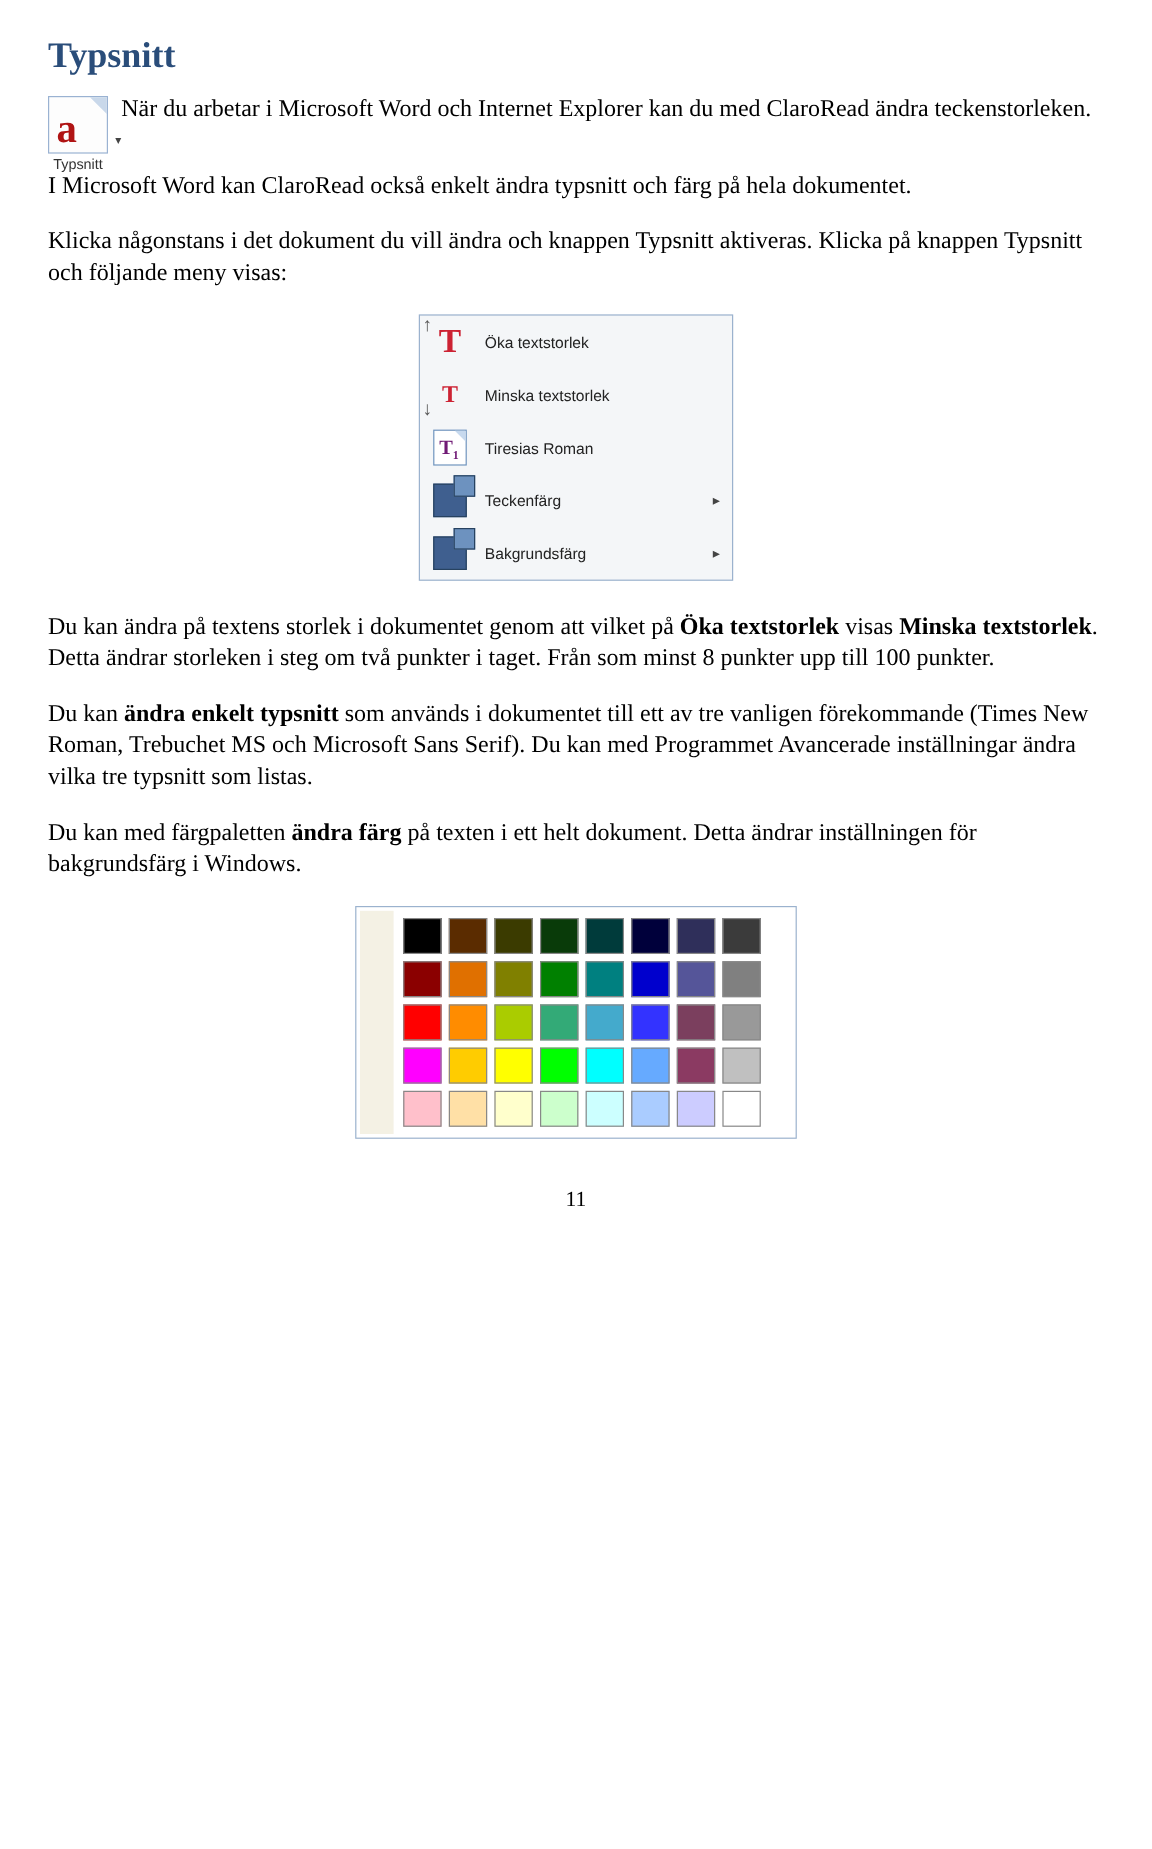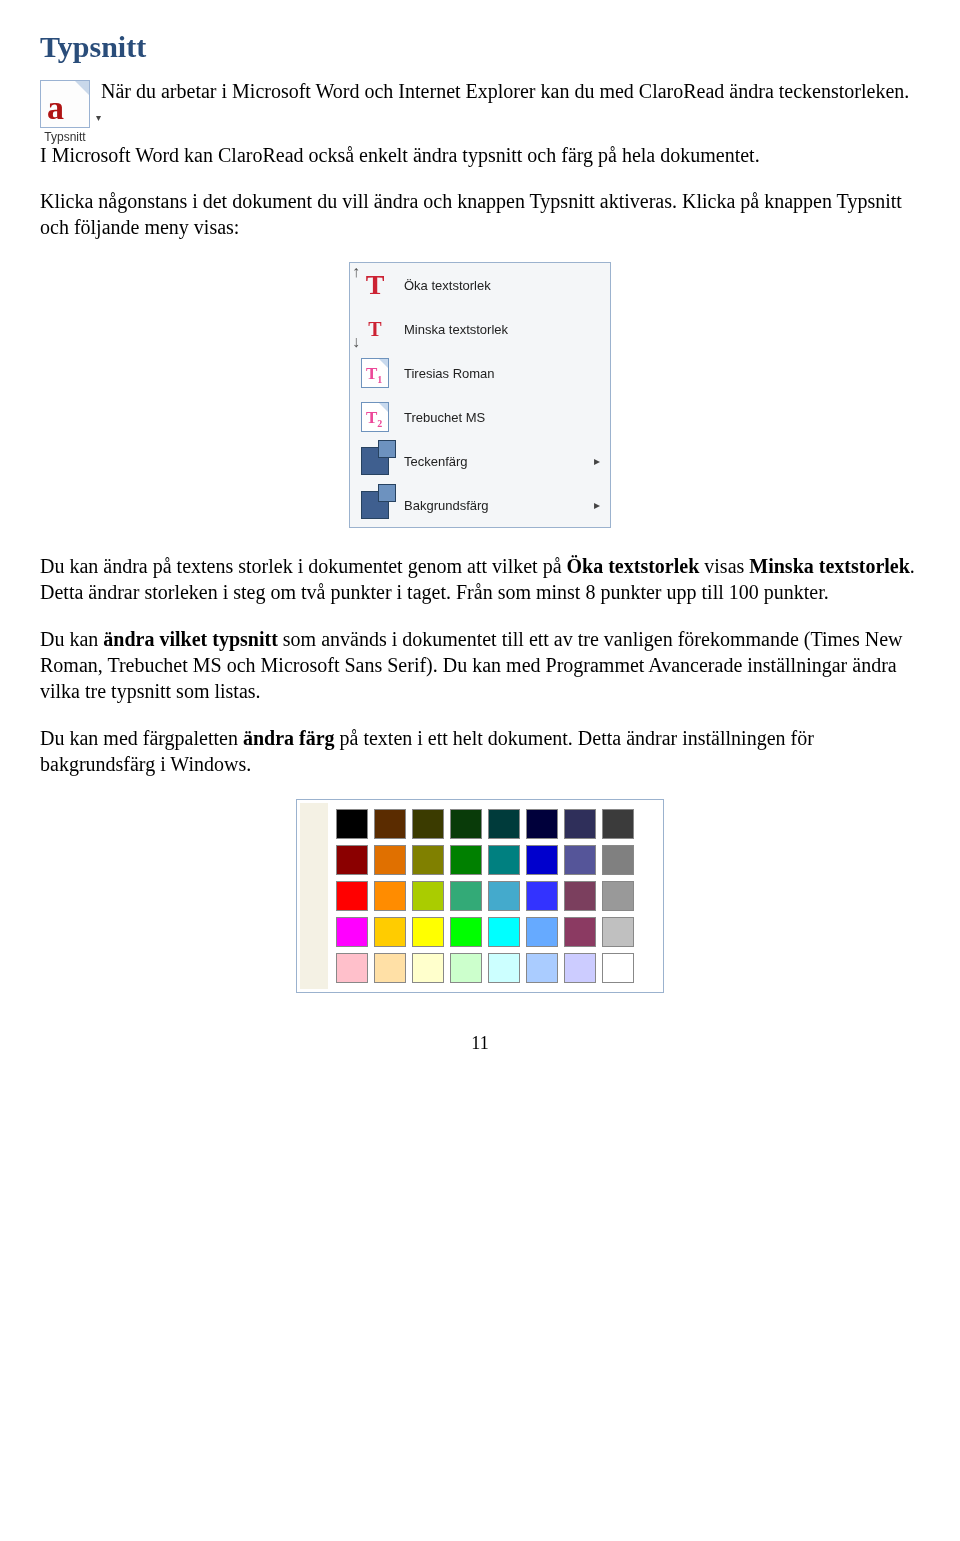--- a/index.html
+++ b/index.html
@@ -100,21 +100,21 @@
   .doc-ico .fold {
     position: absolute; right: 0; top: 0;
     width: 0; height: 0;
     border-style: solid;
     border-width: 0 9px 9px 0;
     border-color: transparent #c7d9ee transparent transparent;
   }
   .doc-ico .tnum {
     position: absolute; left: 4px; bottom: 2px;
     font-family: "Times New Roman", serif;
-    color: #ec4899; font-size: 17px; font-weight: bold;
+    color: #701a75; font-size: 17px; font-weight: bold;
   }
   .doc-ico .tnum sub { font-size: 10px; }
 
   .swatch {
     width: 26px; height: 26px;
     background: #3f5f8f;
     border: 1px solid #274260;
   }
   .swatch::after {
     content: "";
@@ -205,29 +205,20 @@
   <div class="m-row">
     <div class="m-ico">
       <div class="doc-ico">
           <span class="fold"></span>
           <span class="tnum">T<sub>1</sub></span>
         </div>
     </div>
     <span>Tiresias Roman</span>
   </div>
 
-  <div class="m-row">
-    <div class="m-ico">
-      <div class="doc-ico">
-          <span class="fold"></span>
-          <span class="tnum">T<sub>2</sub></span>
-        </div>
-    </div>
-    <span>Trebuchet MS</span>
-  </div>
 
 
   <div class="m-row">
     <div class="m-ico swatch-ico">
       <div class="swatch"></div>
     </div>
     <span>Teckenfärg</span>
     <span class="m-arrow-right">▸</span>
   </div>
 
@@ -239,21 +230,21 @@
     <span class="m-arrow-right">▸</span>
   </div>
 
 </div>
 
 <p class="para-block">
   <span>Du kan ändra på textens storlek i dokumentet genom att vilket på </span><strong>Öka textstorlek</strong><span> visas </span><strong>Minska textstorlek</strong><span>. Detta ändrar storleken i steg om två punkter i taget. Från som minst 8 punkter upp till 100 punkter.</span>
 </p>
 
 <p class="para-block">
-  <span>Du kan </span><strong>ändra vilket typsnitt</strong><span> som används i dokumentet till ett av tre vanligen förekommande (Times New Roman, Trebuchet MS och Microsoft Sans Serif). Du kan med Programmet Avancerade inställningar ändra vilka tre typsnitt som listas.</span>
+  <span>Du kan </span><strong>ändra enkelt typsnitt</strong><span> som används i dokumentet till ett av tre vanligen förekommande (Times New Roman, Trebuchet MS och Microsoft Sans Serif). Du kan med Programmet Avancerade inställningar ändra vilka tre typsnitt som listas.</span>
 </p>
 
 <p class="para-block">
   <span>Du kan med färgpaletten </span><strong>ändra färg</strong><span> på texten i ett helt dokument. Detta ändrar inställningen för bakgrundsfärg i Windows.</span>
 </p>
 
 <div class="palette-wrap">
   <div class="gutter"></div>
   <div class="palette-grid" id="palette-grid">
       <div class="sw" style="background: rgb(0, 0, 0);"></div>

